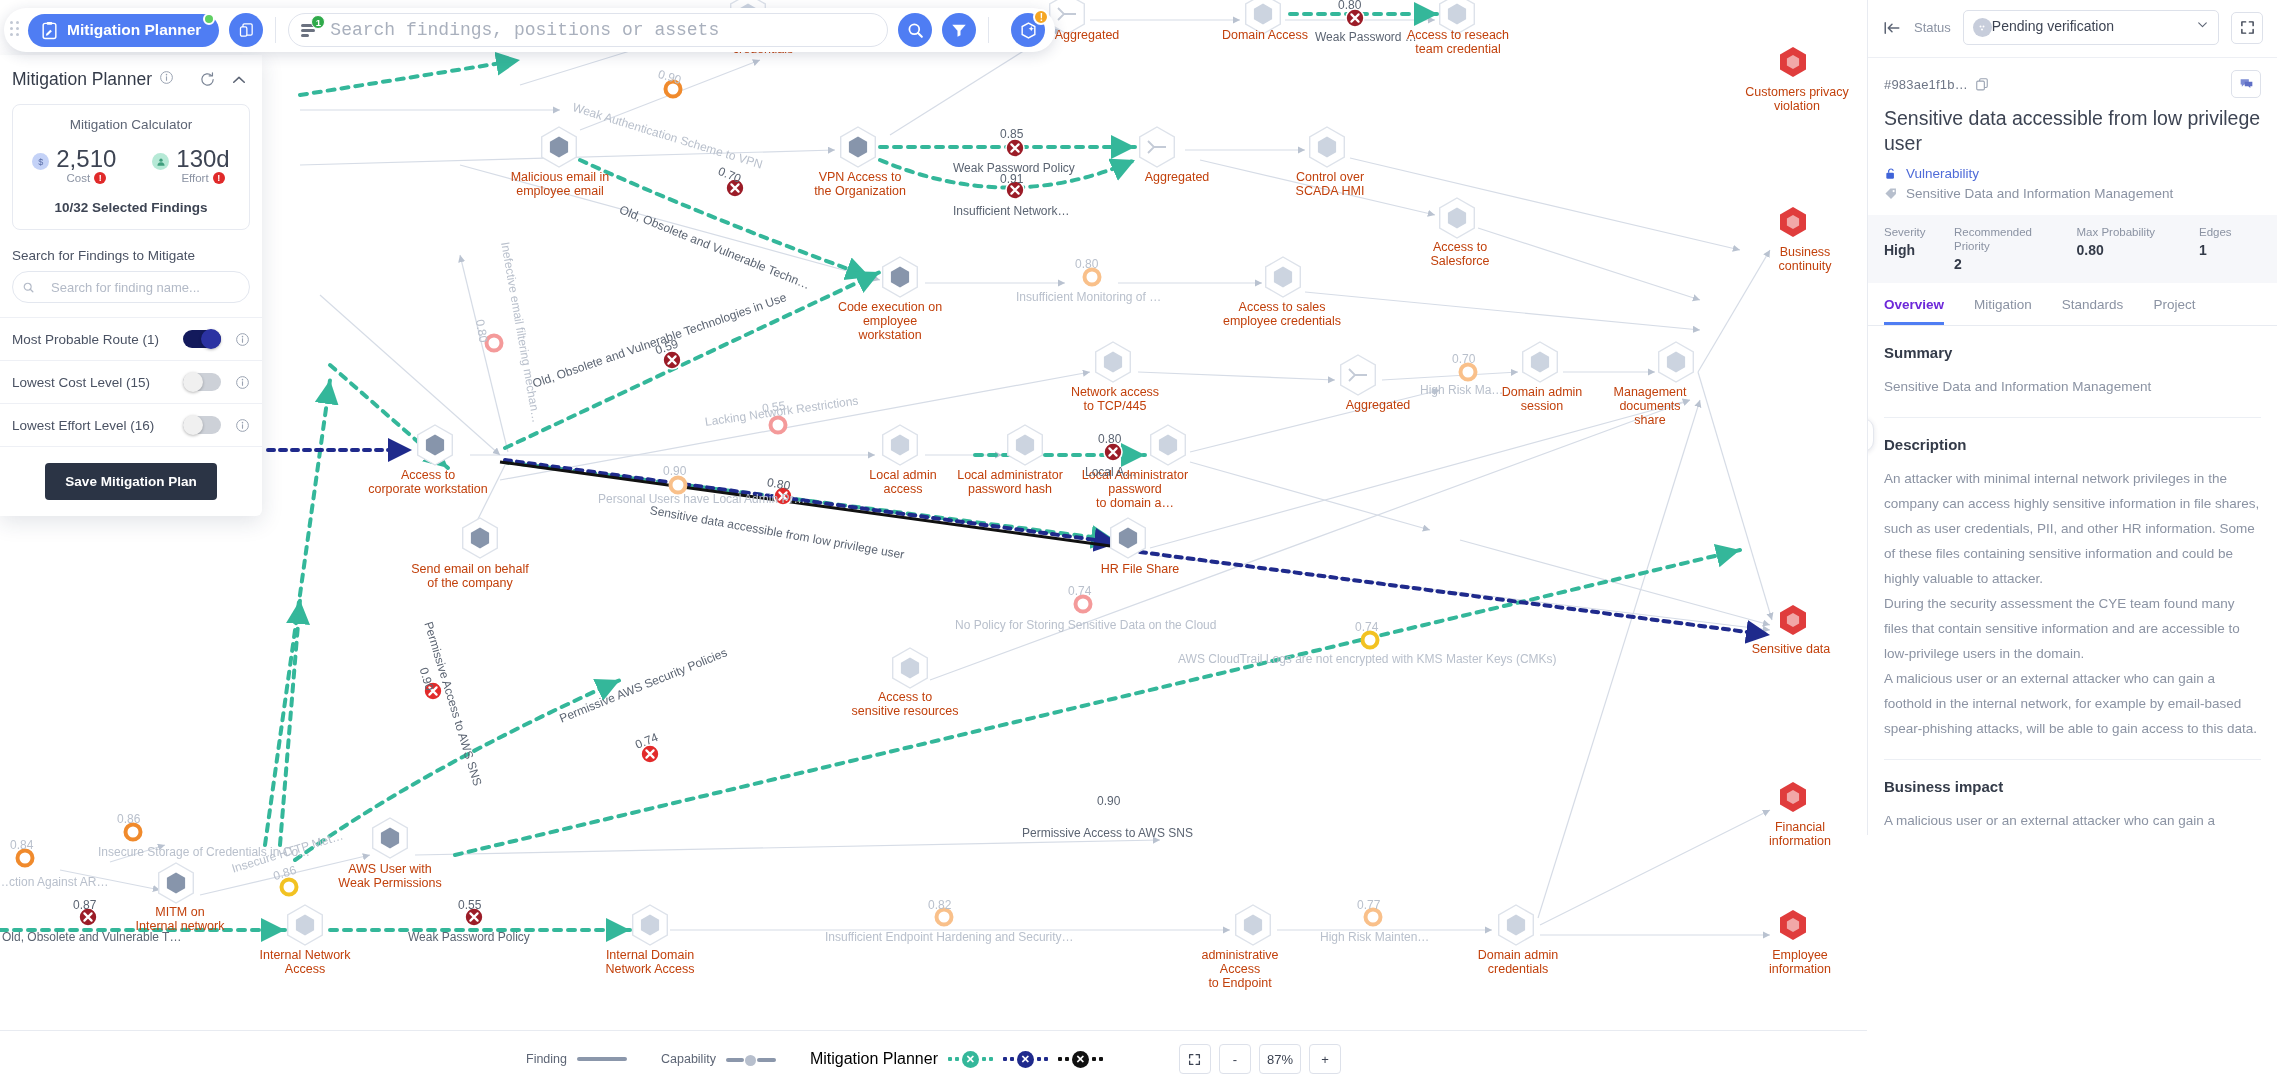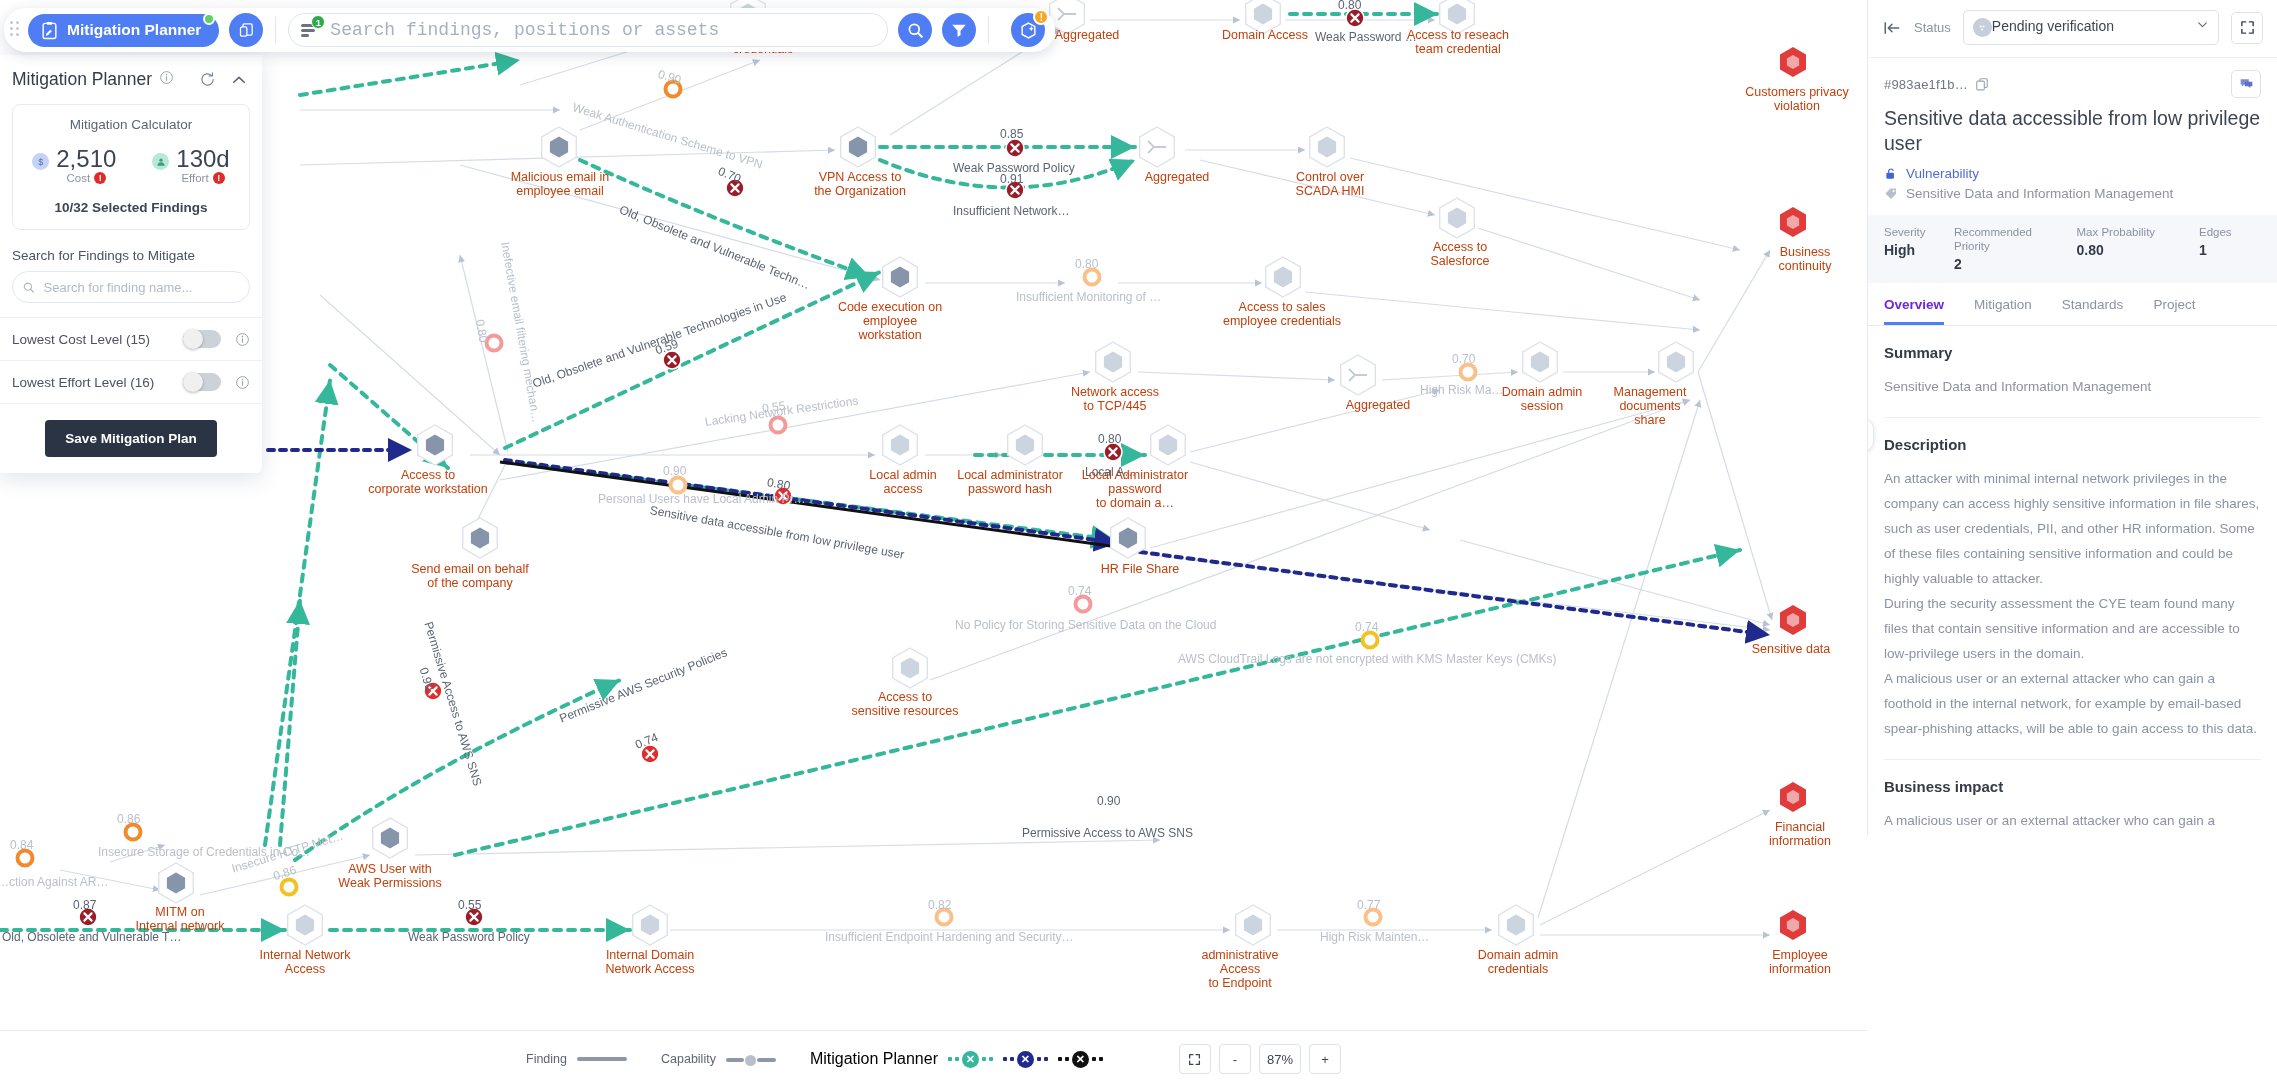--- a/index.html
+++ b/index.html
@@ -156,21 +156,21 @@
   .warn-dot {
     width: 12px; height: 12px; border-radius: 50%;
     background: #e02a2a; color: #fff; font-size: 9px; font-weight: 700;
     display:flex; align-items:center; justify-content:center; line-height:1;
   }
   .calc-selected { margin-top: 16px; font-size: 13.5px; color:#3d4453; font-weight: 600; }
 
   .mp-sec-label { font-size: 13.5px; color:#4a5263; padding: 18px 12px 8px 12px; }
   .mp-search {
     margin: 0 12px;
-    display: flex; align-items: center; gap: 8px;
+    display: flex; align-items: center; gap: 16px;
     border: 1px solid #e3e7ef; border-radius: 16px;
     height: 32px; padding: 0 9px;
   }
   .mp-search input {
     border:none; outline:none; font-size: 13px; color:#4a5263;
     font-family:"Liberation Sans", sans-serif; width: 100%; background: transparent;
   }
   .mp-search input::placeholder { color: #b3bac7; }
 
   .toggle-list { margin-top: 14px; border-top: 1px solid #eef0f5; }
@@ -742,20 +742,33 @@
     <div class="mp-search">
       <svg width="15" height="15" viewBox="0 0 24 24">
         <circle cx="10.5" cy="10.5" r="6.4" fill="none" stroke="#b3bac7" stroke-width="2.1"></circle>
         <path d="M15.2 15.2 L20 20" stroke="#b3bac7" stroke-width="2.4" stroke-linecap="round"></path>
       </svg>
       <input placeholder="Search for finding name..." style="">
     </div>
 
     <div class="toggle-list" id="toggle-list">
         <div class="toggle-row">
+          <span class="toggle-label">Most Probable Route (1)</span>
+          <span class="switch on-navy">
+            <span class="knob"></span>
+          </span>
+          <span class="row-info">
+            <svg width="15" height="15" viewBox="0 0 24 24">
+              <circle cx="12" cy="12" r="9.4" fill="none" stroke="#9aa3b2" stroke-width="1.6"></circle>
+              <circle cx="12" cy="7.4" r="1.25" fill="#9aa3b2"></circle>
+              <rect x="11.1" y="10" width="1.8" height="7.2" rx=".9" fill="#9aa3b2"></rect>
+            </svg>
+          </span>
+        </div>
+        <div class="toggle-row">
           <span class="toggle-label">Lowest Cost Level (15)</span>
           <span class="switch off">
             <span class="knob"></span>
           </span>
           <span class="row-info">
             <svg width="15" height="15" viewBox="0 0 24 24">
               <circle cx="12" cy="12" r="9.4" fill="none" stroke="#9aa3b2" stroke-width="1.6"></circle>
               <circle cx="12" cy="7.4" r="1.25" fill="#9aa3b2"></circle>
               <rect x="11.1" y="10" width="1.8" height="7.2" rx=".9" fill="#9aa3b2"></rect>
             </svg>

